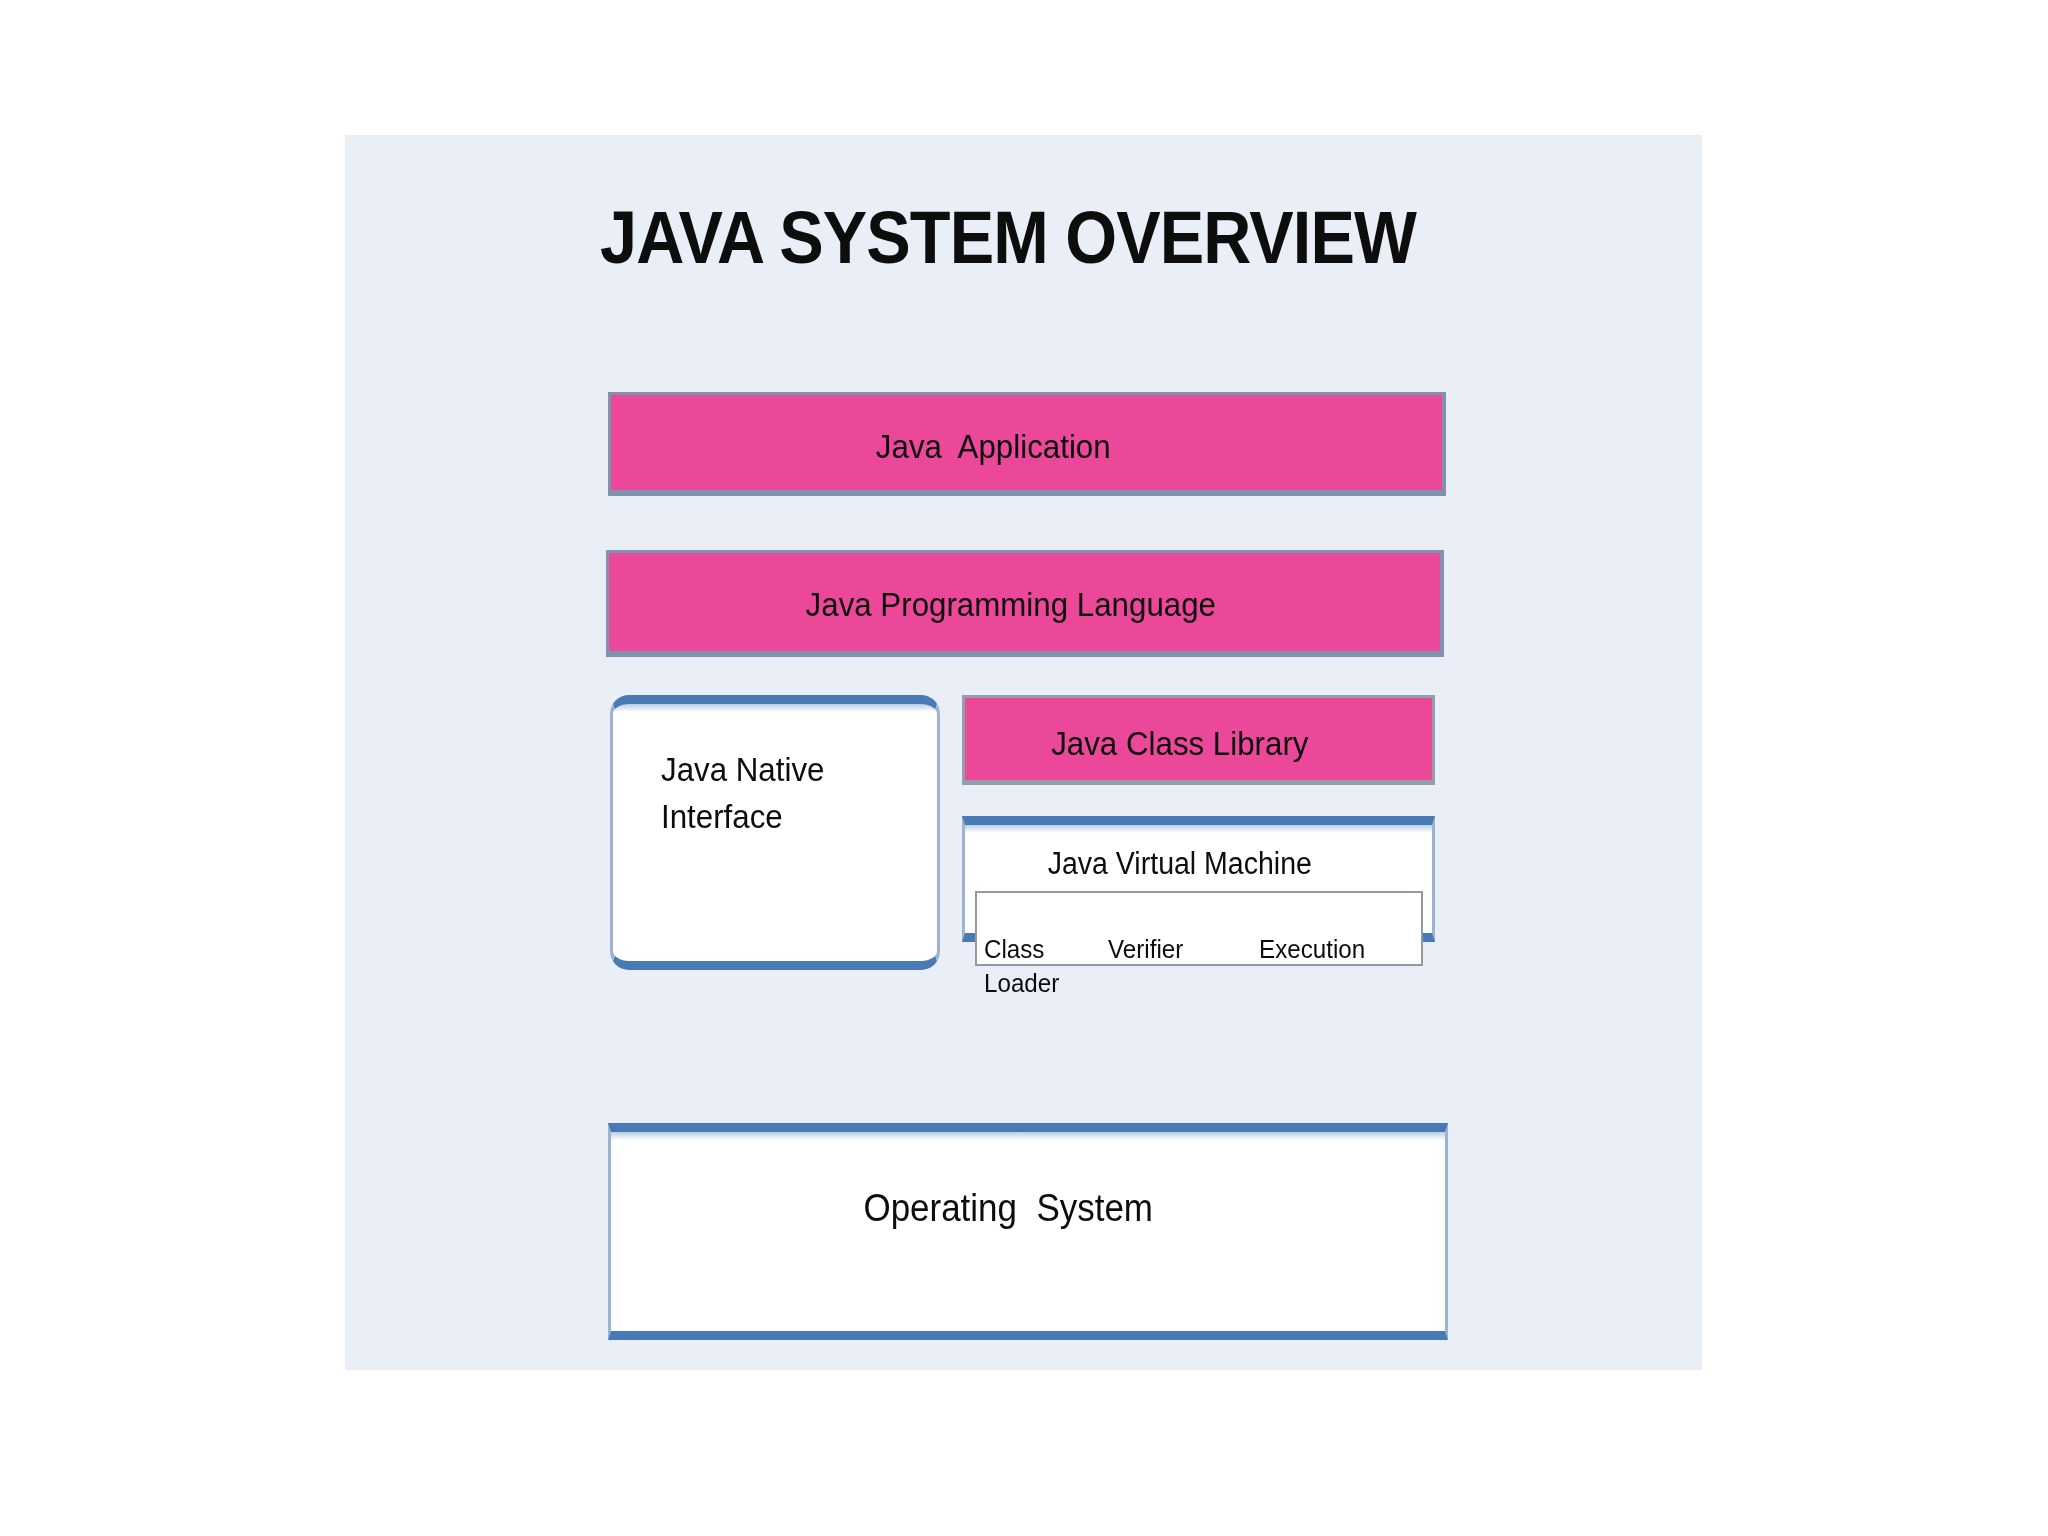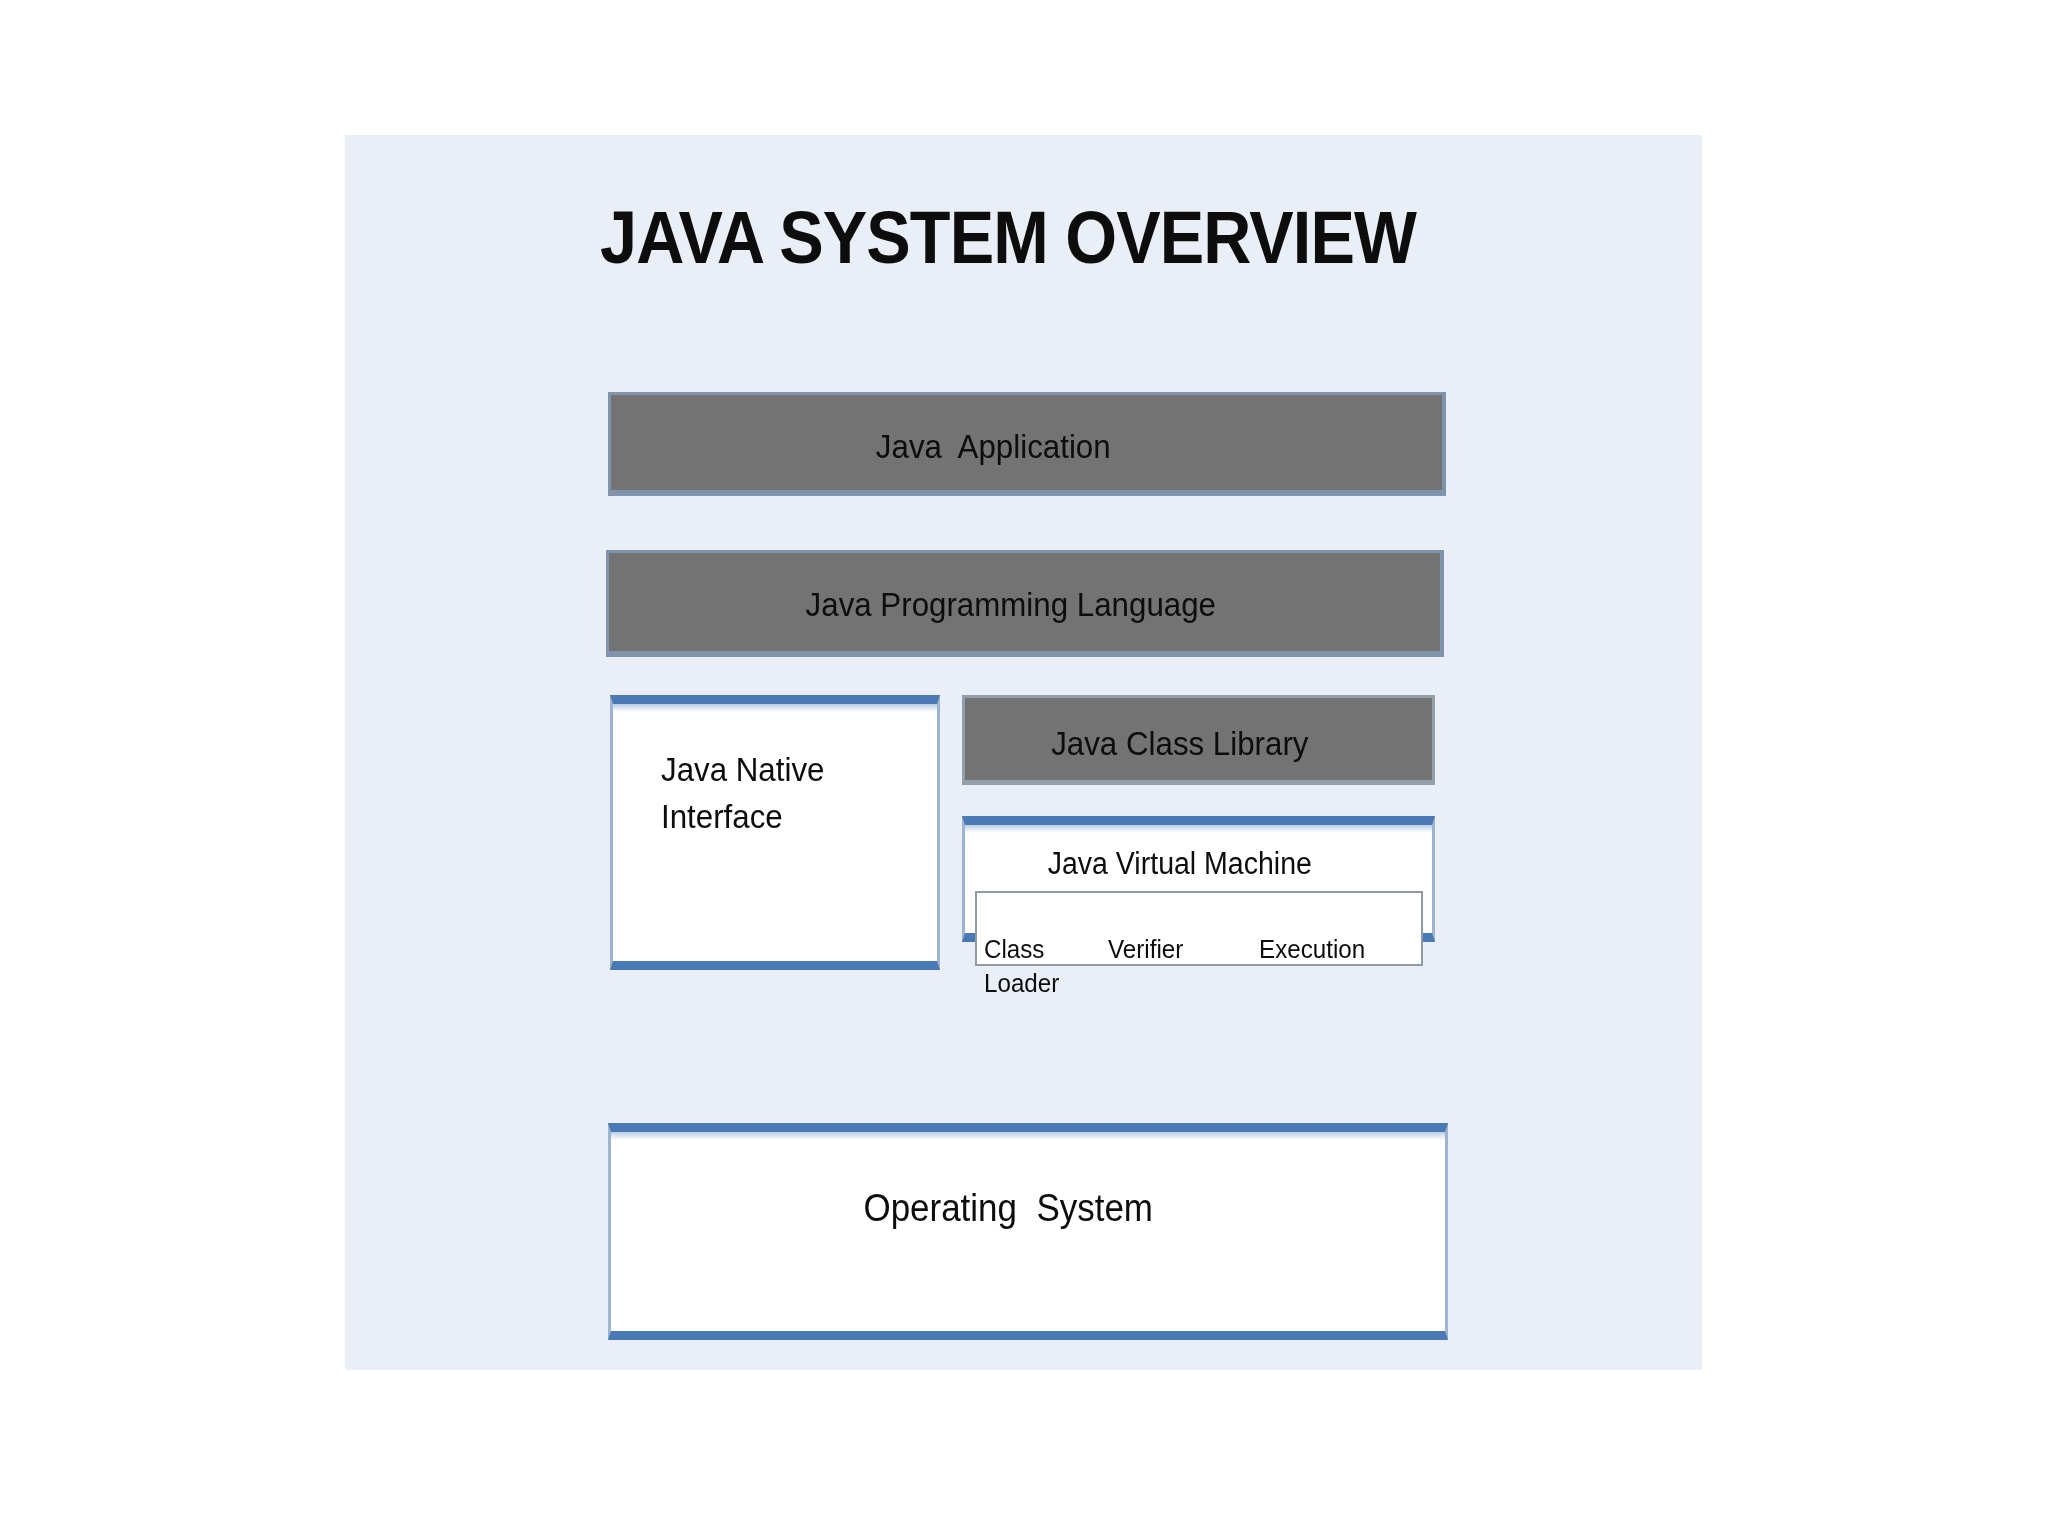--- a/index.html
+++ b/index.html
@@ -37,21 +37,21 @@
     color: #0d0d0d;
     font-family: "Liberation Sans Narrow", "Liberation Sans", "DejaVu Sans Condensed", sans-serif;
     transform: scaleX(0.9);
     transform-origin: left top;
     white-space: nowrap;
   }
 
   
   .box {
     position: absolute;
-    background: #737373;
+    background: #ec4899;
     box-sizing: border-box;
   }
 
   
   .box-thin {
     border: 3px solid #7f93ad;
     border-bottom-width: 6px;
     border-right-width: 4px;
   }
 
@@ -83,21 +83,21 @@
     line-height: 1.38;
   }
 
   
   #box-java-application      { left: 263px; top: 257px;  width: 838px;  height: 104px; }
   #txt-java-application      { left: 0; top: 28px; width: 100%; text-align: center; }
 
   #box-java-language         { left: 261px; top: 415px;  width: 838px;  height: 107px; padding-left: 12px; }
   #txt-java-language         { left: 20px; top: 28px; width: 830px; text-align: center; }
 
-  #box-jni                   { left: 265px; top: 560px;  width: 330px;  height: 275px; }
+  #box-jni                   { left: 265px; top: 560px;  width: 330px;  height: 275px; border-radius: 19px; }
   #txt-jni                   { left: 48px; top: 42px; width: 260px; text-align: left; }
 
   #box-class-library         { left: 617px; top: 560px;  width: 473px;  height: 90px; }
   #txt-class-library         { left: 0; top: 22px; width: 100%; text-align: center; }
 
   #box-jvm                   { left: 617px; top: 681px;  width: 473px;  height: 126px; }
   #txt-jvm                   { left: 0; top: 18px; width: 100%; text-align: center; font-size: 31px; }
 
   #box-operating-system      { left: 263px; top: 988px;  width: 840px;  height: 217px; }
   #txt-operating-system      { left: 20px; top: 50px; width: 820px; text-align: center; font-size: 38px; }

